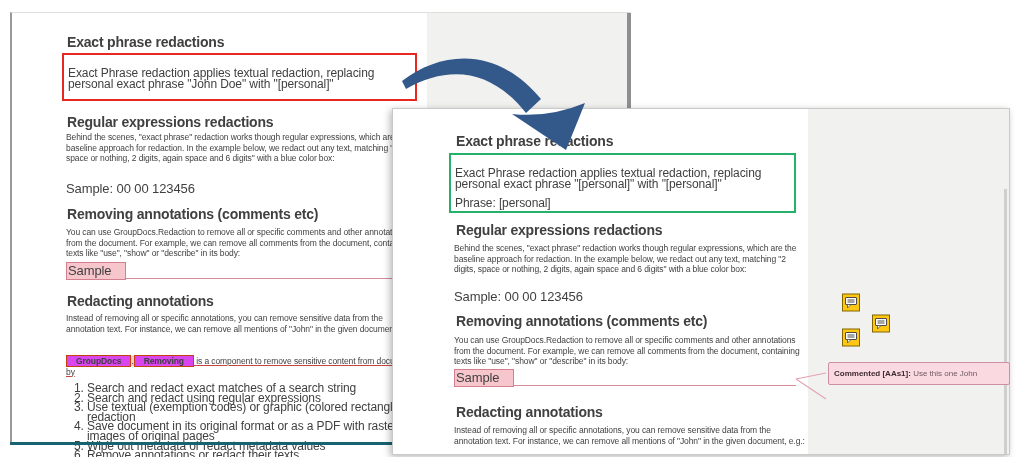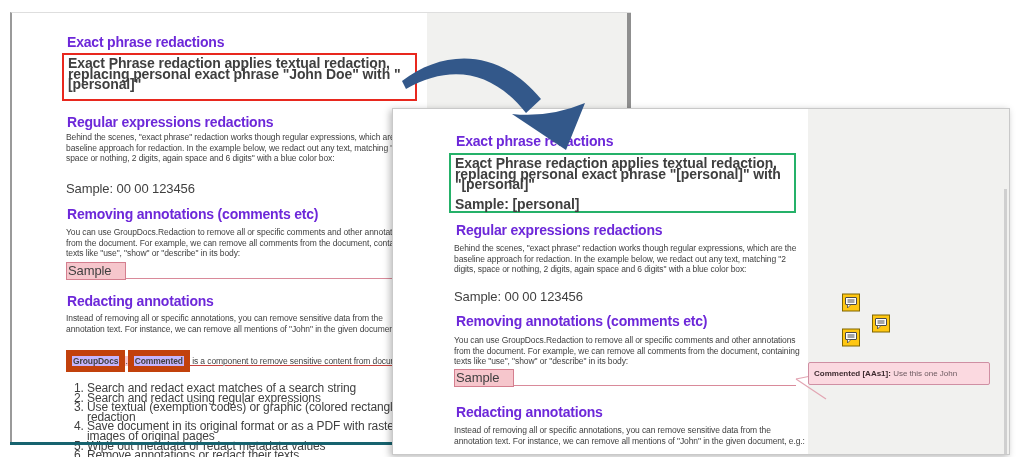--- a/index.html
+++ b/index.html
@@ -4,29 +4,29 @@
 <style>
   * { margin:0; padding:0; box-sizing:border-box; }
   html,body { background:#ffffff; }
   #canvas {
     position:relative; width:1024px; height:457px; overflow:hidden;
     background:#ffffff; font-family:"Liberation Sans", sans-serif;
   }
   
   .doc { position:absolute; background:#ffffff; }
   .doc-margin { position:absolute; top:0; bottom:0; background:#f1f1ef; }
-  .h { position:absolute; font-weight:bold; font-size:14px; color:#6d28d9; letter-spacing:-0.2px; white-space:nowrap; }
+  .h { position:absolute; font-weight:bold; font-size:14px; color:#404040; letter-spacing:-0.2px; white-space:nowrap; }
   .p { position:absolute; font-size:8.5px; line-height:10.6px; color:#3f3f3f; letter-spacing:-0.1px; }
   .sample { position:absolute; font-size:13px; color:#3f3f3f; letter-spacing:-0.1px; white-space:nowrap; }
-  .callout { position:absolute; font-size:14px; line-height:10.6px; color:#3f3f3f; letter-spacing:-0.1px; padding:3px 4px;font-weight:bold; }
+  .callout { position:absolute; font-size:12px; line-height:10.6px; color:#3f3f3f; letter-spacing:-0.1px; padding:13px 4px; }
   .callout .cs { display:block; margin-top:9px; }
   .box-red   { border:2px solid #e8281e; }
   .box-green { border:2px solid #25b169; }
   .hl { background:#f6c6cc; }
-  .hl-box { background:#c4b5fd; border:6px solid #c2410c; padding:0 1px; font-weight:bold; }
+  .hl-box { background:#d946ef; border:1px solid #c2410c; padding:0 9px; font-weight:bold; }
   .u-red { text-decoration:underline; text-decoration-color:#c74440; }
   .sample-row { display:flex; align-items:flex-end; }
   .sample-chip { background:#f6c6cc; border:1px solid #d47f8f; padding:0 14px 1px 1px; }
   .trail-line { flex:1 1 auto; border-bottom:1px solid #d98a9a; margin-bottom:1px; }
   ol.features { position:absolute; font-size:12px; line-height:9.6px; color:#3f3f3f; letter-spacing:-0.1px; padding-left:21px; }
   ol.features li { margin-bottom:0; }
   
   #docL {
     left:10px; top:12px; width:621px; height:433px;
     border-left:2px solid #9a9a9a; border-top:1px solid #dedede; z-index:1;
@@ -76,21 +76,21 @@
     <div class="p" style="left:54px; top:214px; width:360px;">You can use GroupDocs.Redaction to remove all or specific comments and other annotations from the document. For example, we can remove all comments from the document, containing texts like "use", "show" or "describe" in its body:</div>
     <div class="sample sample-row" style="left:54px; top:249px; width:361px;">
       <span class="sample-chip">Sample</span>
       <span class="trail-line"></span>
     </div>
 
     <div class="h" style="left:55px; top:280px;">Redacting annotations</div>
     <div class="p" style="left:54px; top:300px; width:352px;">Instead of removing all or specific annotations, you can remove sensitive data from the annotation text. For instance, we can remove all mentions of "John" in the given document, e.g.:</div>
 
     <div class="p" style="left:54px; top:343px; width:360px;">
-      <span class="hl-box">GroupDocs</span><span class="hl">.</span><span class="hl-box">Commented</span><span class="u-red"> is a component to remove sensitive content from documents by</span>
+      <span class="hl-box">GroupDocs</span><span class="hl">.</span><span class="hl-box">Removing</span><span class="u-red"> is a component to remove sensitive content from documents by</span>
     </div>
 
     <ol class="features" style="left:54px; top:371px; width:368px;">
       <li>Search and redact exact matches of a search string</li>
       <li>Search and redact using regular expressions</li>
       <li>Use textual (exemption codes) or graphic (colored rectangles) redaction</li>
       <li>Save document in its original format or as a PDF with raster images of original pages</li>
       <li>Wipe out metadata or redact metadata values</li>
       <li class="u-red">Remove annotations or redact their texts</li>
     </ol>
@@ -99,21 +99,21 @@
   </div>
 
   <div class="doc" id="docR">
     <div class="doc-margin"></div>
     <div class="scrollline"></div>
 
     <div class="h" style="left:63px; top:24px;">Exact phrase redactions</div>
 
     <div class="callout box-green" style="left:56px; top:44px; width:347px; height:60px;">
       <span>Exact Phrase redaction applies textual redaction, replacing personal exact phrase "[personal]" with "[personal]"</span>
-      <span class="cs">Sample: [personal]</span>
+      <span class="cs">Phrase: [personal]</span>
     </div>
 
     <div class="h" style="left:63px; top:113px;">Regular expressions redactions</div>
     <div class="p" style="left:61px; top:134px; width:352px;">Behind the scenes, "exact phrase" redaction works though regular expressions, which are the baseline approach for redaction. In the example below, we redact out any text, matching "2 digits, space or nothing, 2 digits, again space and 6 digits" with a blue color box:</div>
     <div class="sample" style="left:61px; top:180px;">Sample: 00 00 123456</div>
 
     <div class="h" style="left:63px; top:204px;">Removing annotations (comments etc)</div>
     <div class="p" style="left:61px; top:226px; width:352px;">You can use GroupDocs.Redaction to remove all or specific comments and other annotations from the document. For example, we can remove all comments from the document, containing texts like "use", "show" or "describe" in its body:</div>
     <div class="sample sample-row" style="left:61px; top:260px; width:342px;">
       <span class="sample-chip">Sample</span>
@@ -149,21 +149,21 @@
     <div class="comment-icon" style="left:449px; top:219px;">
       <svg width="18" height="19" viewBox="0 0 18 19">
         <rect x="0.5" y="1" width="17" height="17" fill="#ffc712" stroke="#806600"></rect>
         <rect x="3.5" y="4.5" width="11" height="7" rx="0.5" fill="#ffffff" stroke="#4a4a4a"></rect>
         <line x1="5.5" y1="7" x2="12.5" y2="7" stroke="#4a4a4a" stroke-width="1"></line>
         <line x1="5.5" y1="9" x2="12.5" y2="9" stroke="#4a4a4a" stroke-width="1"></line>
         <path d="M5.5 11.5 L5.5 15 L9 11.5 Z" fill="#ffffff" stroke="#4a4a4a" stroke-width="0.8"></path>
       </svg>
     </div>
 
-    <div class="comment-box" style="left:415px; top:253px;">
+    <div class="comment-box" style="left:435px; top:253px;">
       <b>Commented [AAs1]:</b>
       <span class="t">Use this one John</span>
     </div>
   </div>
 
   <svg id="arrow" class="overlay-svg" width="1024" height="457" viewBox="0 0 1024 457">
     <path d="M402 81 C 443 50, 498 47, 541 99 L 526 113 C 492 70, 450 64, 406 89 Z" fill="#33588a"></path>
     <path d="M512 114 Q 549 118 585 103 L 566 150 Z" fill="#33588a"></path>
   </svg>
 

